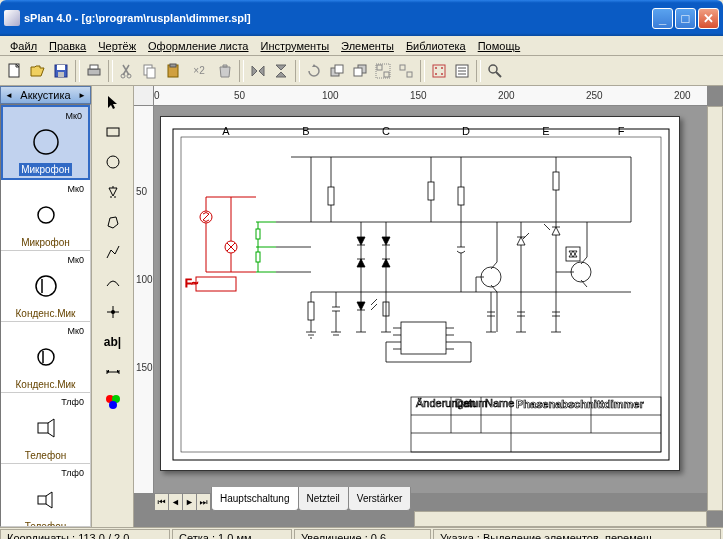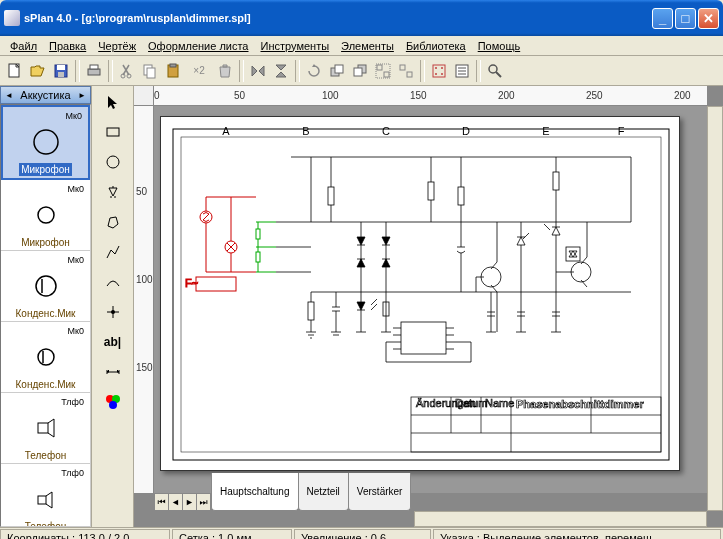--- a/index.html
+++ b/index.html
@@ -43,21 +43,21 @@
 .ruler-v { position: absolute; top: 20px; left: 0; width: 20px; bottom: 34px; background: #f8f8f8; border-right: 1px solid #888; z-index: 2; }
 .ruler-v-tick { position: absolute; left: 2px; font-size: 10px; color: #333; writing-mode: horizontal-tb; }
 .canvas-scroll { position: absolute; top: 20px; left: 20px; right: 16px; bottom: 34px; background: #989898; overflow: hidden; }
 .page { position: absolute; top: 10px; left: 6px; width: 520px; height: 355px; background: #fff; box-shadow: 3px 3px 5px rgba(0,0,0,0.4); border: 1px solid #333; }
 
 .schematic { position: absolute; inset: 0; }
 
 .sheet-tabs { position: absolute; bottom: 16px; left: 20px; height: 18px; display: flex; align-items: flex-end; }
 .sheet-arrows { display: flex; background: #ece9d8; border: 1px solid #888; }
 .sheet-arrow { width: 14px; height: 16px; display: flex; align-items: center; justify-content: center; font-size: 9px; border-right: 1px solid #888; }
-.sheet-tab { background: #f0f0f0; border: 1px solid #888; border-top: none; padding: 13px 8px; font-size: 10px; margin-left: -1px; border-radius: 0 0 4px 4px; }
+.sheet-tab { background: #f0f0f0; border: 1px solid #888; border-top: none; padding: 6px 8px; font-size: 10px; margin-left: -1px; border-radius: 0 0 4px 4px; }
 .sheet-tab.active { background: #fff; }
 
 .hscroll { position: absolute; bottom: 0; left: 280px; right: 16px; height: 16px; background: #ece9d8; border: 1px solid #aca899; }
 .vscroll { position: absolute; top: 20px; right: 0; bottom: 16px; width: 16px; background: #ece9d8; border: 1px solid #aca899; }
 
 .statusbar { height: 20px; background: #ece9d8; border-top: 1px solid #aca899; display: flex; align-items: center; }
 .statpanel { border: 1px solid #aca899; padding: 1px 6px; height: 18px; display: flex; align-items: center; margin-right: 2px; }
 
 svg { overflow: visible; }
 </style>

